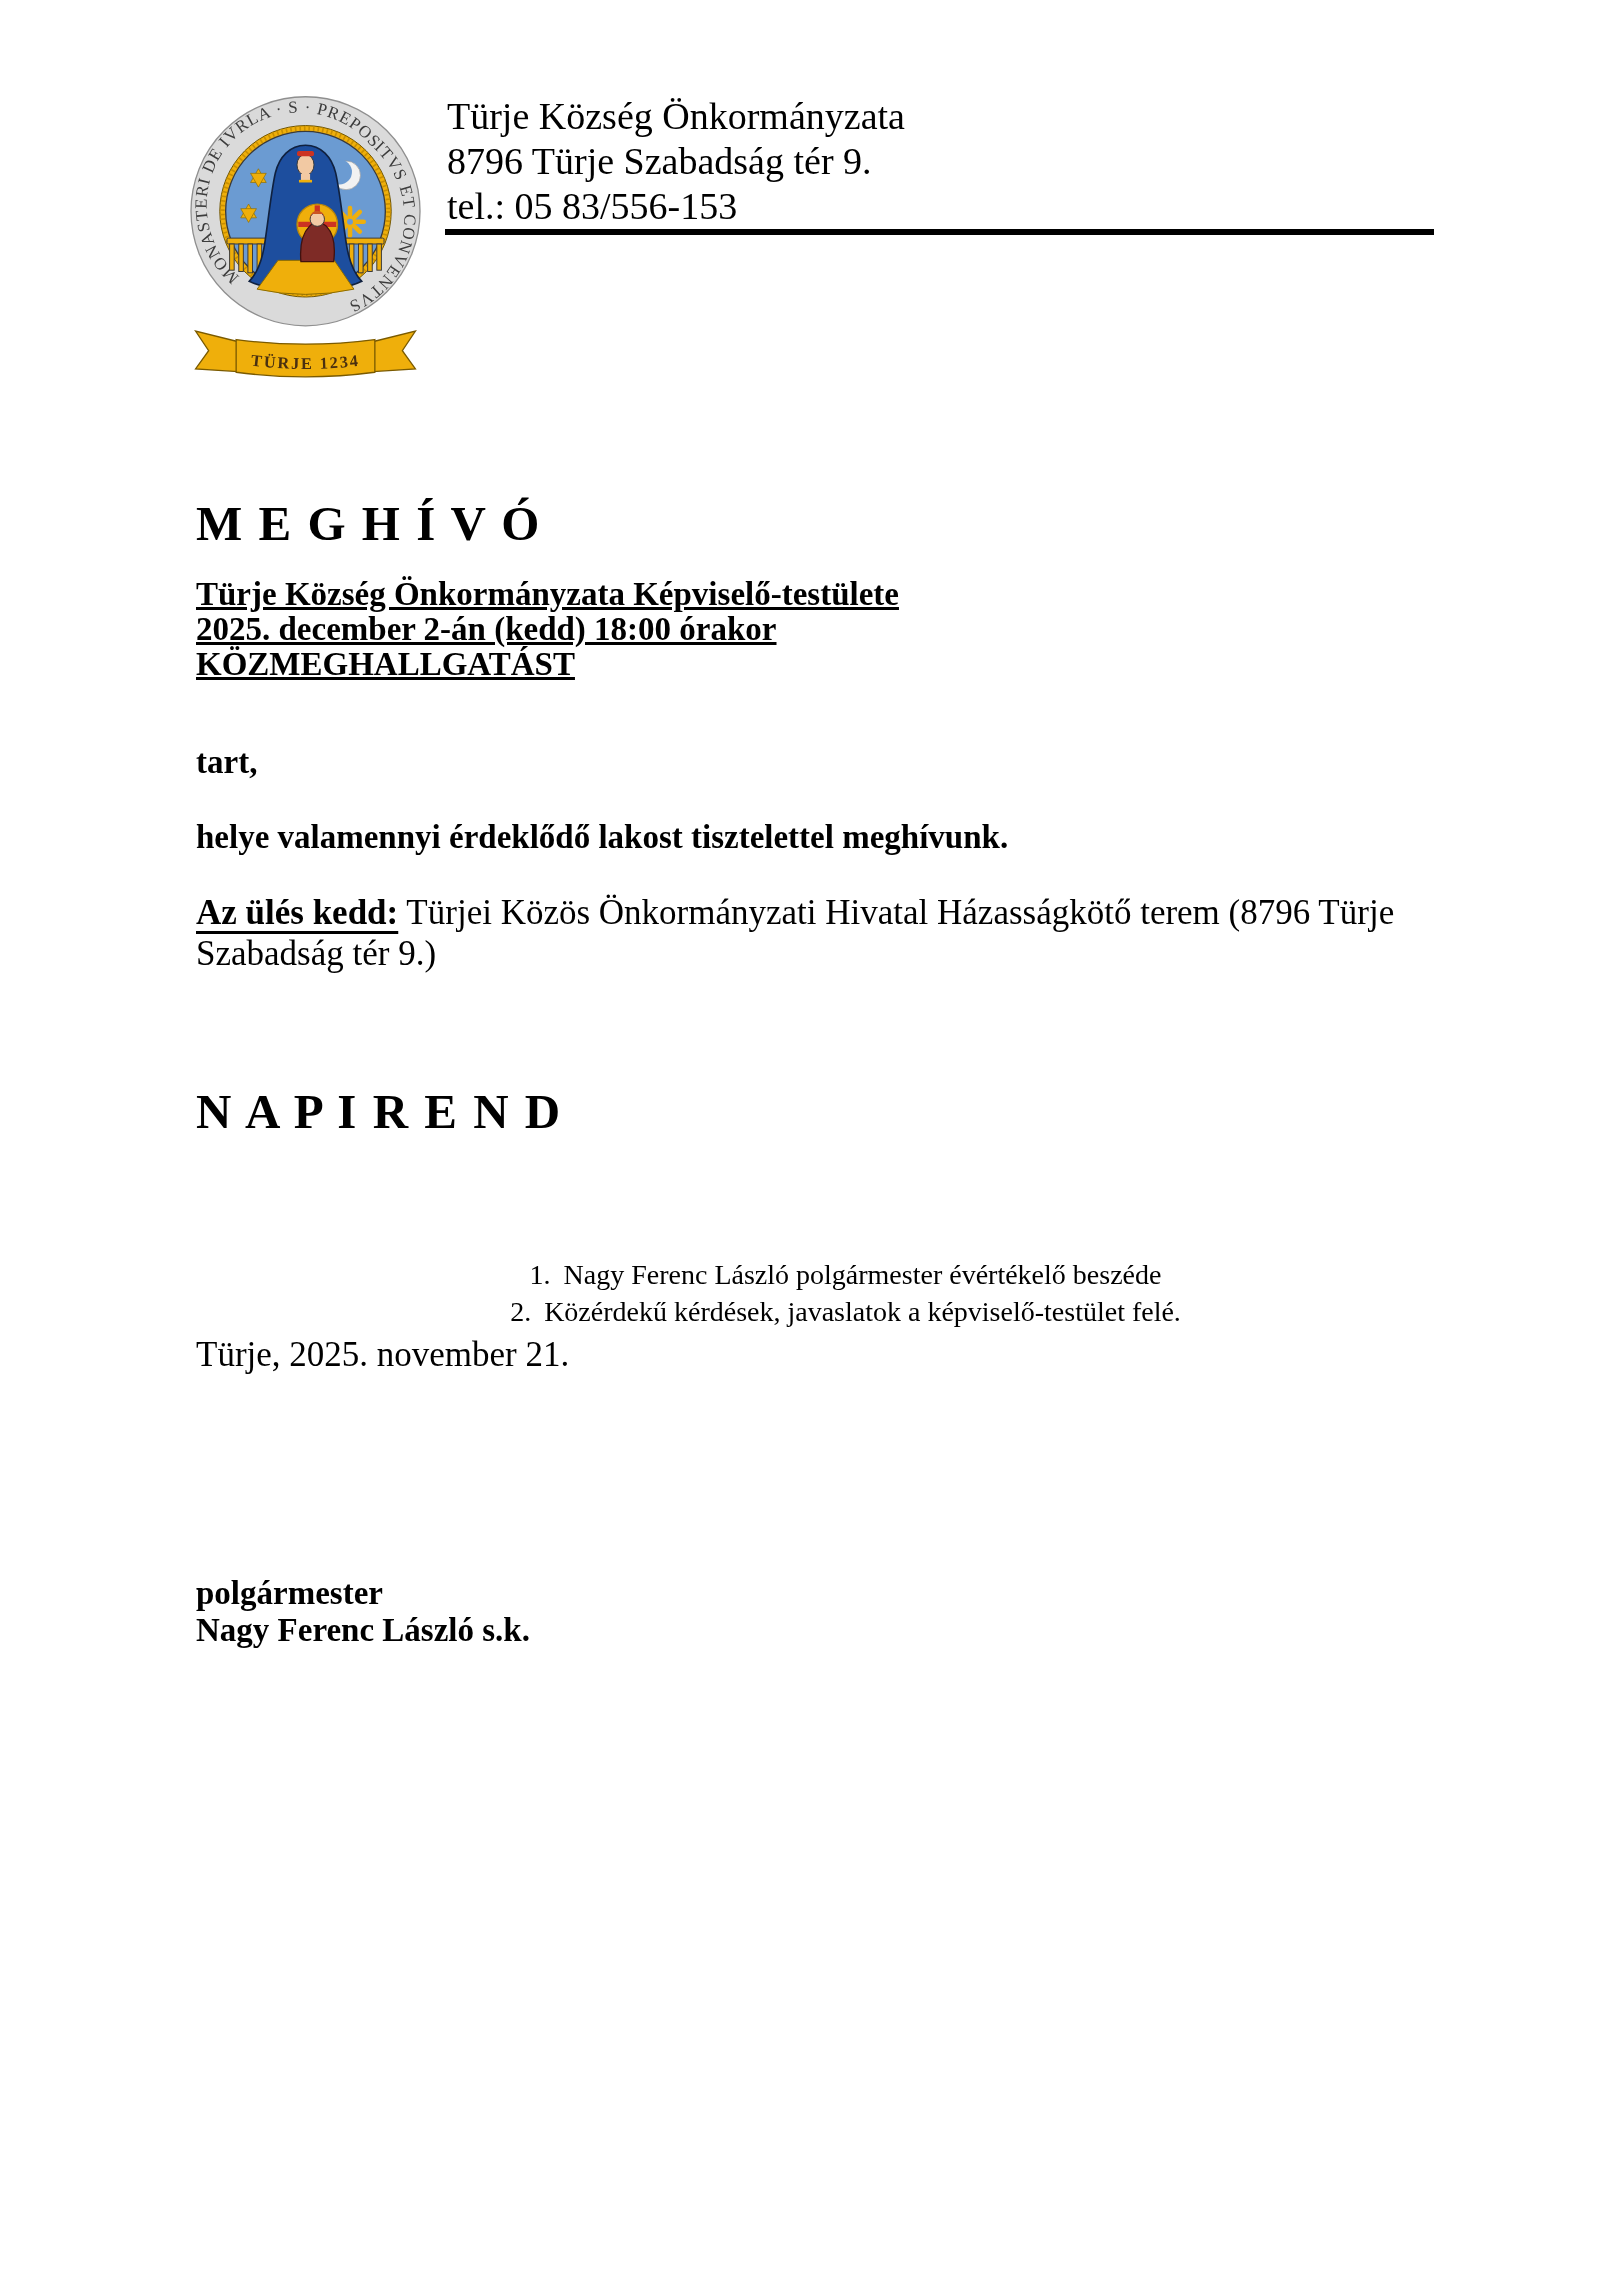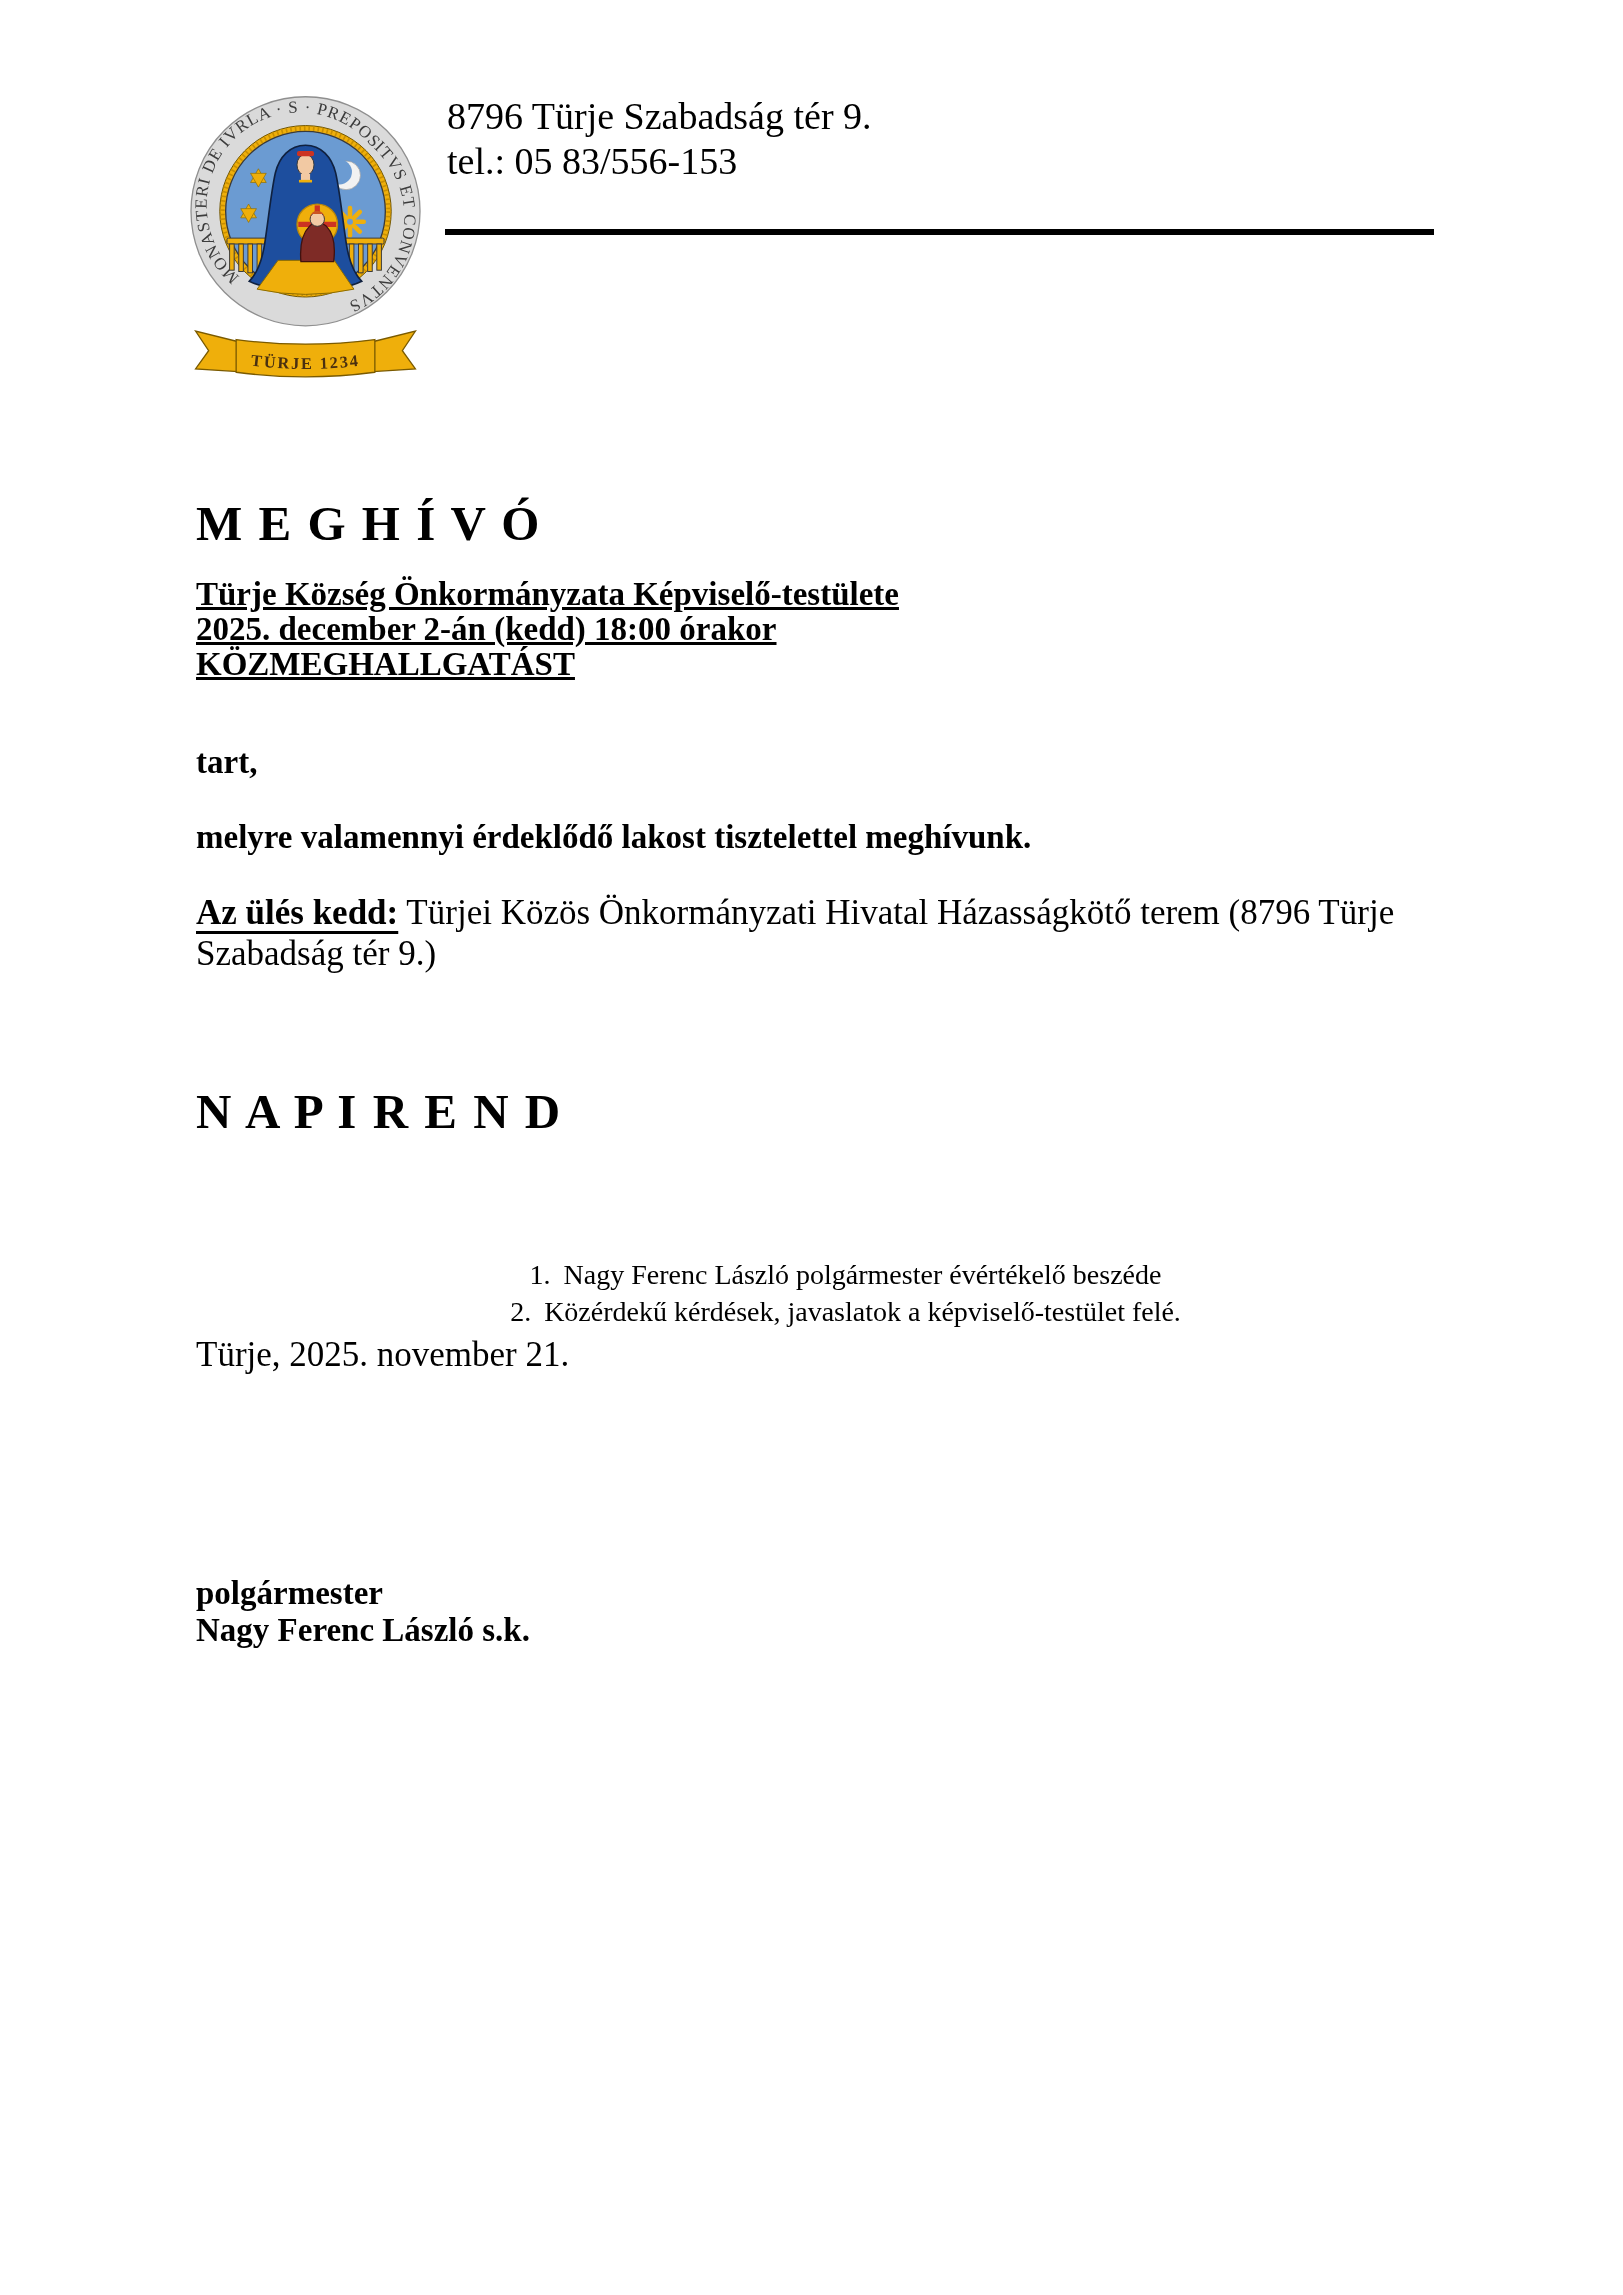--- a/index.html
+++ b/index.html
@@ -109,36 +109,37 @@
     <path d="M 294,392 L 358,376 L 338,406 L 358,434 L 294,438 Z" fill="#EFAF0B" stroke="#7a5a00" stroke-width="2"></path>
     <path d="M 84,389 Q 190,403 296,389 L 296,439 Q 190,453 84,439 Z" fill="#EFAF0B" stroke="#7a5a00" stroke-width="2"></path>
     <path id="bannerPath" d="M 100,428 Q 190,440 280,428" fill="none"></path>
     <text class="seal-banner-text" text-anchor="middle">
       <textPath href="#bannerPath" startOffset="50%">TÜRJE 1234</textPath>
     </text>
   </g>
 </svg>
 
 <div class="abs hdr">
+  <div>Türje Község Önkormányzata</div>
   <div>8796 Türje Szabadság tér 9.</div>
   <div>tel.: 05 83/556-153</div>
 </div>
 <div class="abs hdr-rule"></div>
 
 <div class="abs col doc-title">M E G H Í V Ó</div>
 
 <div class="abs col bold-block">
   <div>Türje Község Önkormányzata Képviselő-testülete</div>
   <div>2025. december 2-án (kedd) 18:00 órakor</div>
   <div>KÖZMEGHALLGATÁST</div>
 </div>
 
 <div class="abs col tart">tart,</div>
 
-<div class="abs col invite">melyre valamennyi érdeklődő lakost tisztelettel meghívunk.</div>
+<div class="abs col invite">helye valamennyi érdeklődő lakost tisztelettel meghívunk.</div>
 
 <div class="abs col location">
   <span class="loc-label">Az ülés kedd:</span><span> Türjei Közös Önkormányzati Hivatal Házasságkötő terem (8796 Türje</span><br>
   <span>Szabadság tér 9.)</span>
 </div>
 
 <div class="abs col agenda-title">N A P I R E N D</div>
 
 <div class="abs col agenda-list">
   <div class="agenda-item">

